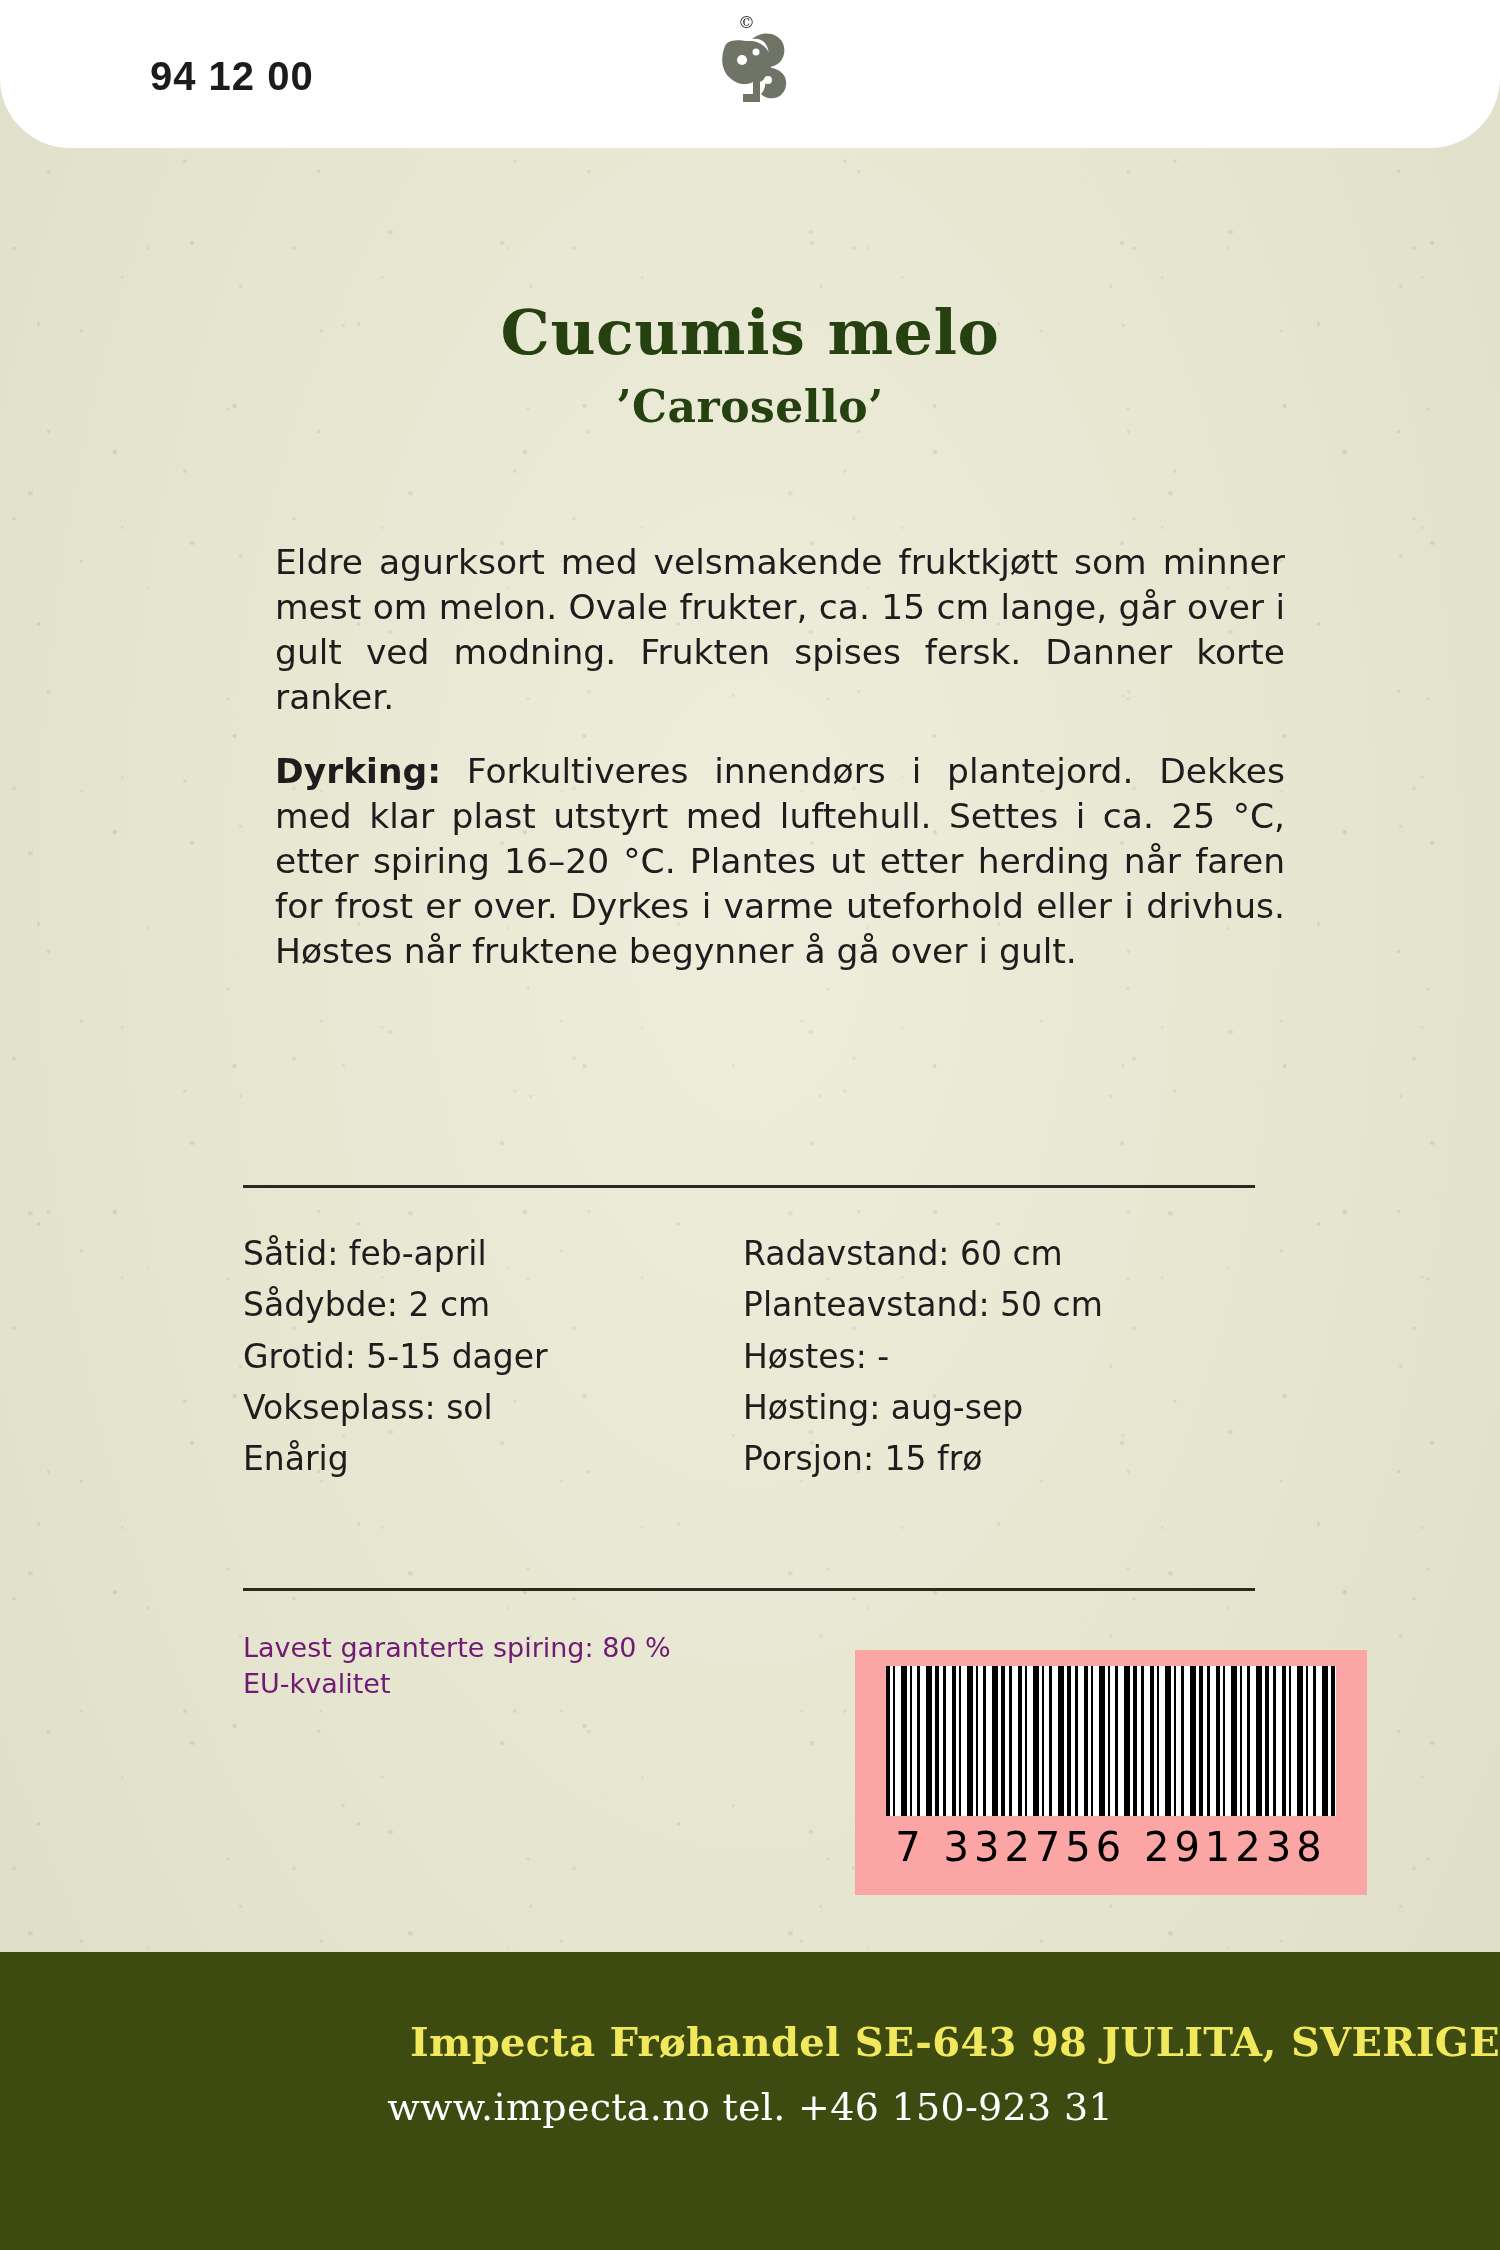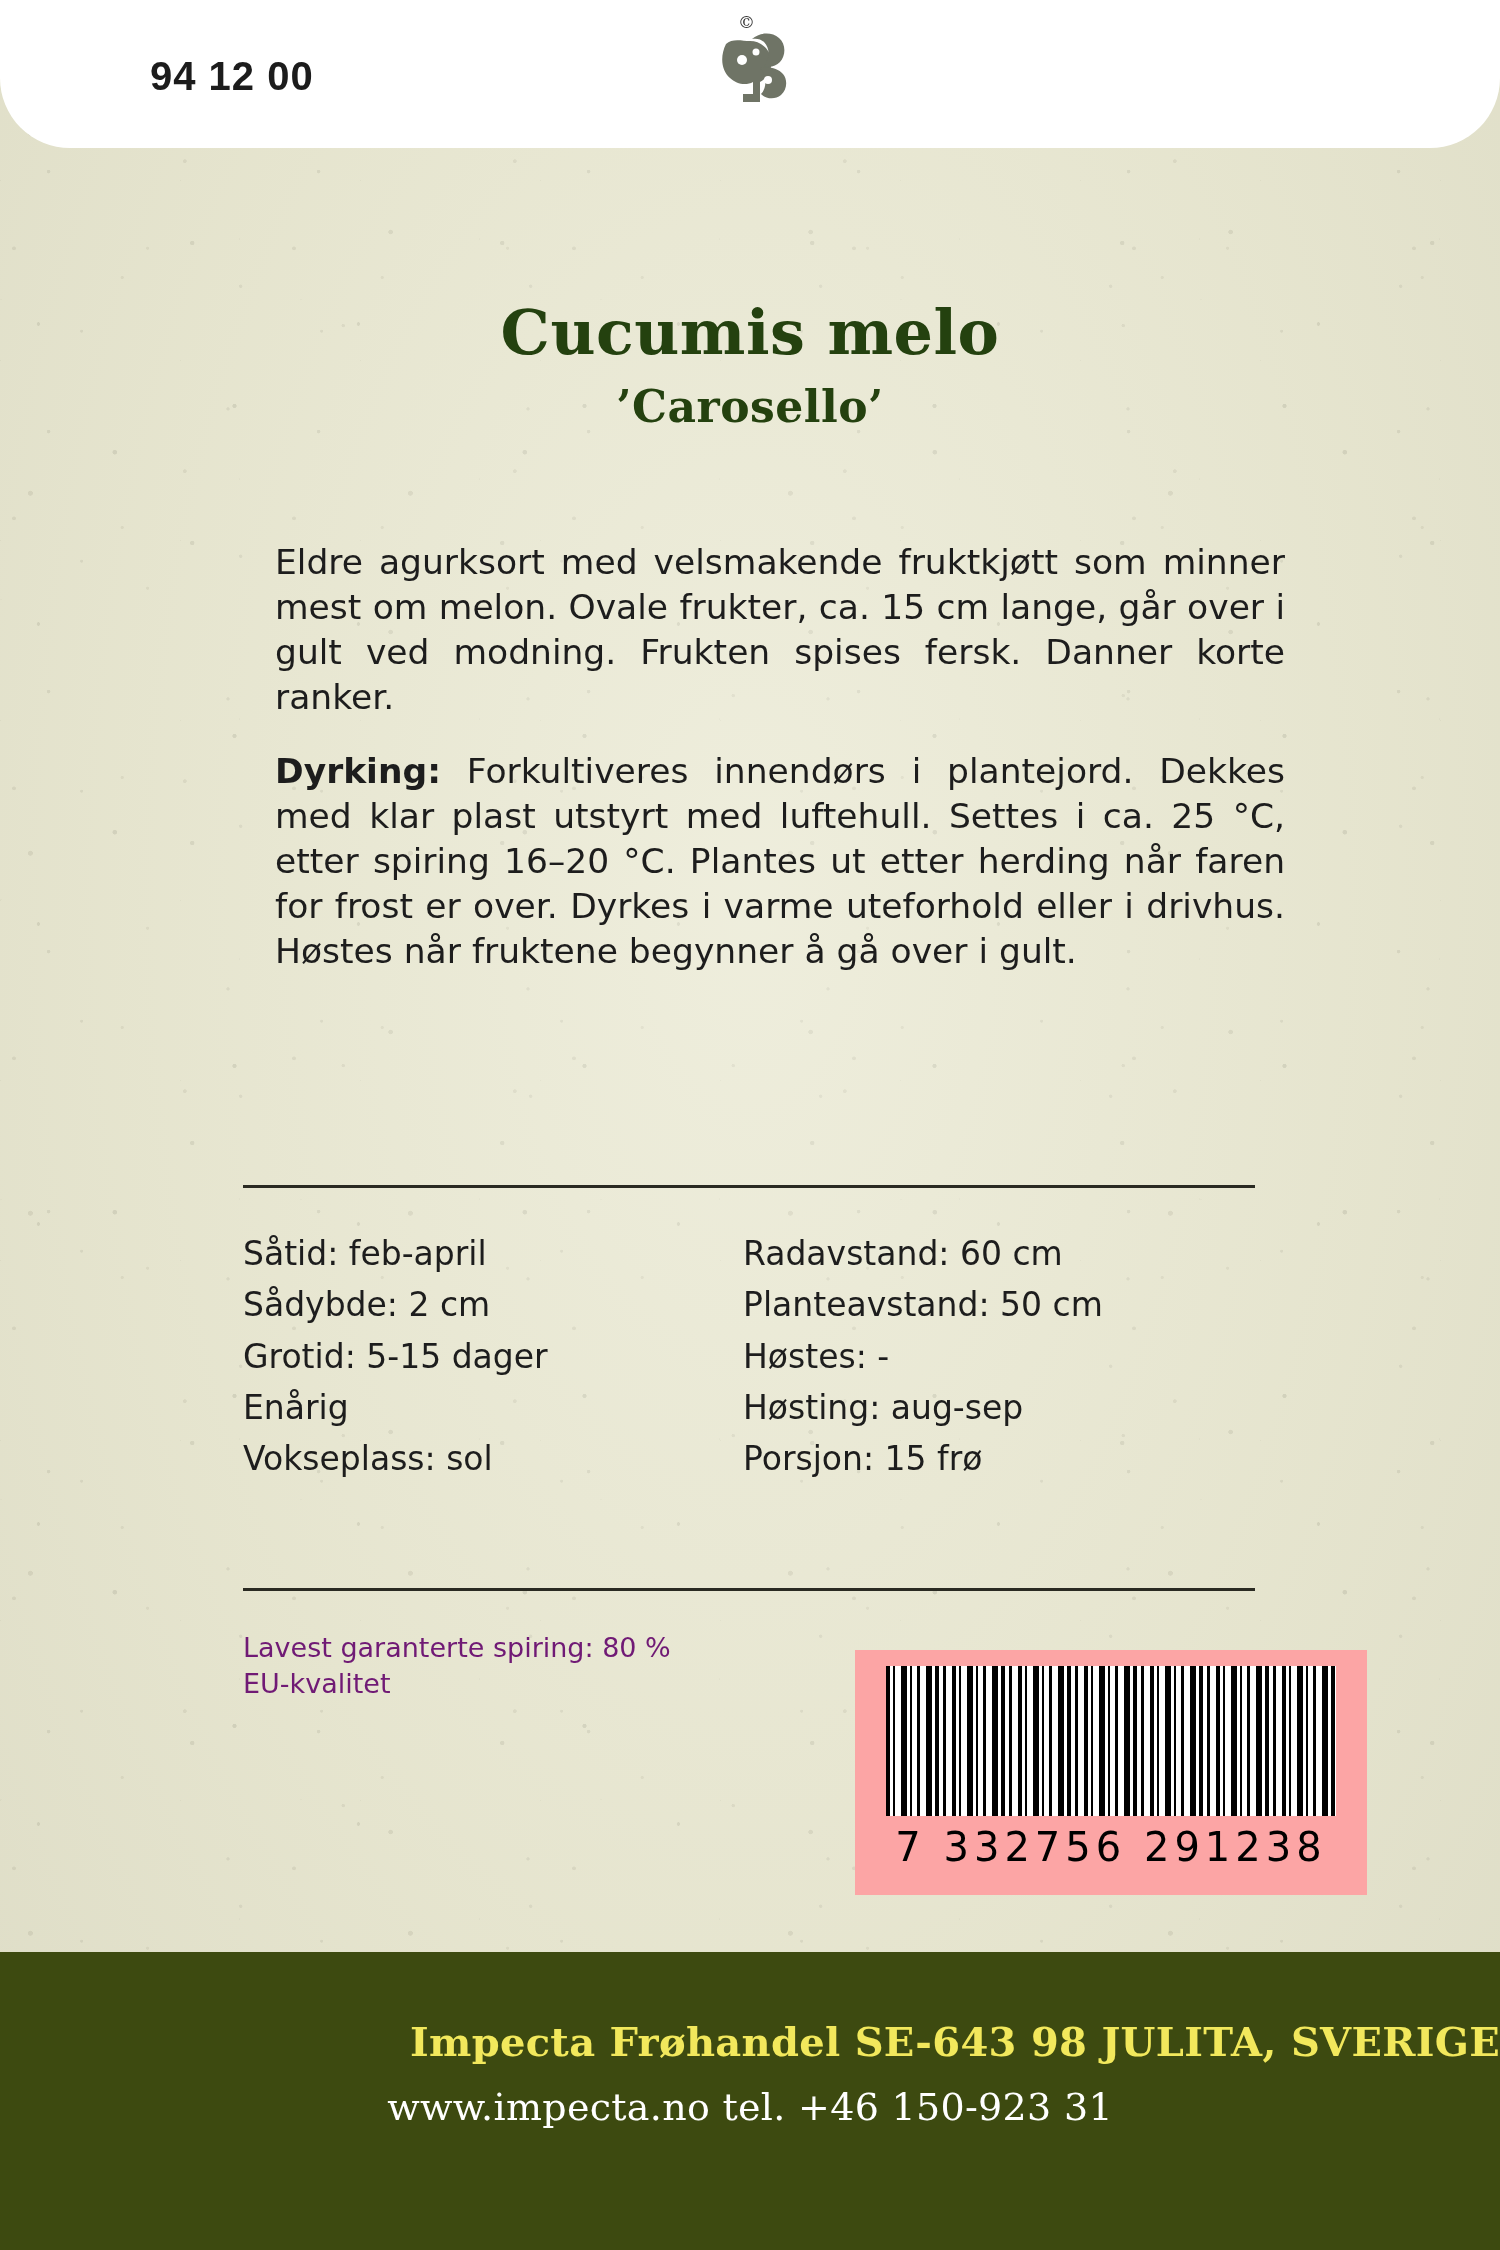--- a/index.html
+++ b/index.html
@@ -306,22 +306,22 @@
       <p><span class="bold-label">Dyrking:</span><span> Forkultiveres innendørs i plantejord. Dekkes med klar plast utstyrt med luftehull. Settes i ca. 25 °C, etter spiring 16–20 °C. Plantes ut etter herding når faren for frost er over. Dyrkes i varme uteforhold eller i drivhus. Høstes når fruktene begynner å gå over i gult.</span></p>
     </div>
 
     <div class="rule rule-top"></div>
 
     <div class="facts">
       <div class="facts-col">
         <div>Såtid: feb-april</div>
         <div>Sådybde: 2 cm</div>
         <div>Grotid: 5-15 dager</div>
+        <div>Vokseplass: sol</div>
         <div>Enårig</div>
-        <div>Vokseplass: sol</div>
       </div>
       <div class="facts-col">
         <div>Radavstand: 60 cm</div>
         <div>Planteavstand: 50 cm</div>
         <div>Høstes: -</div>
         <div>Høsting: aug-sep</div>
         <div>Porsjon: 15 frø</div>
       </div>
     </div>
 

